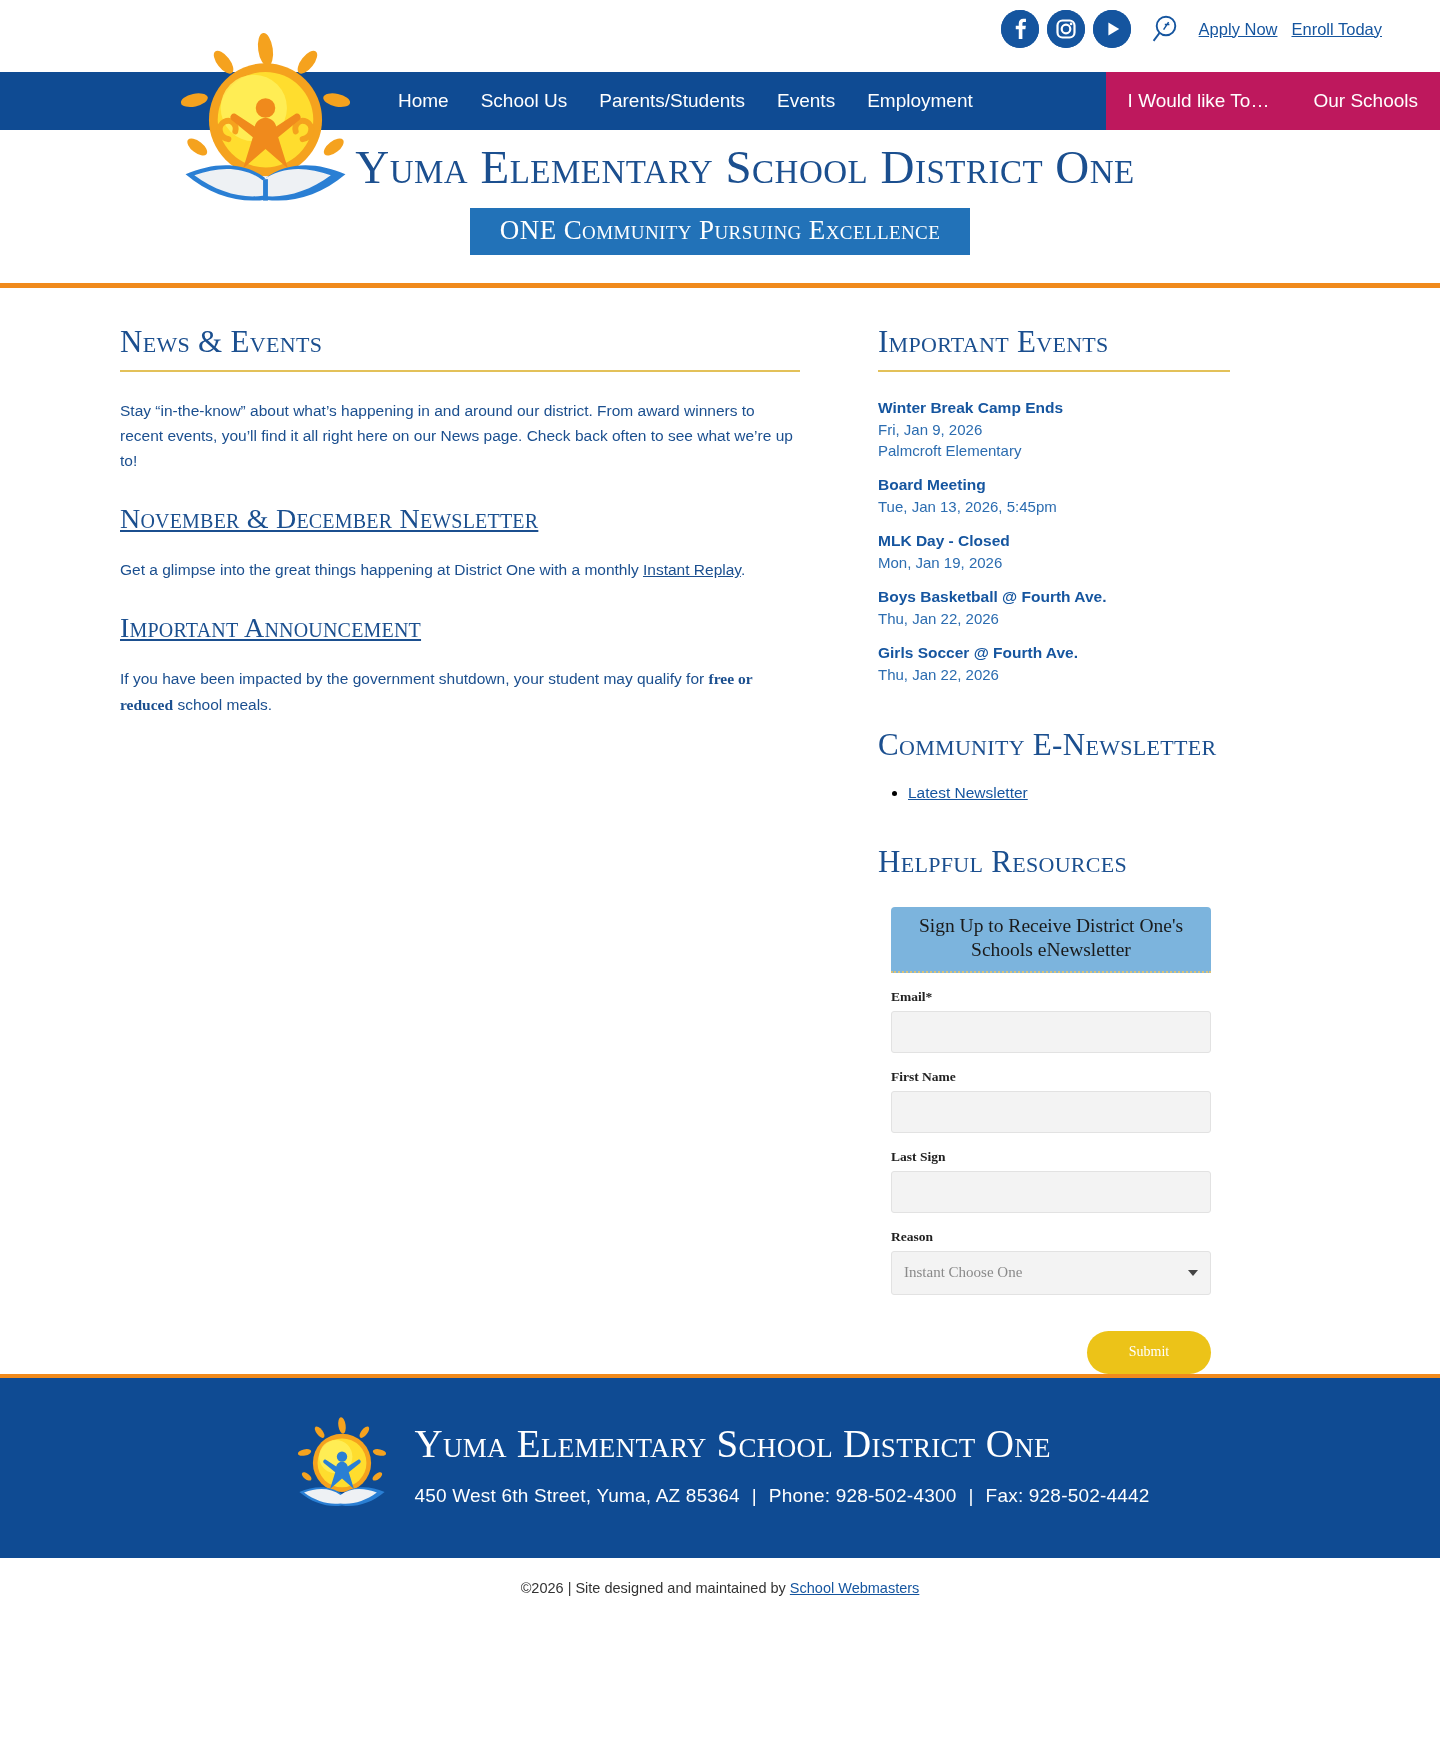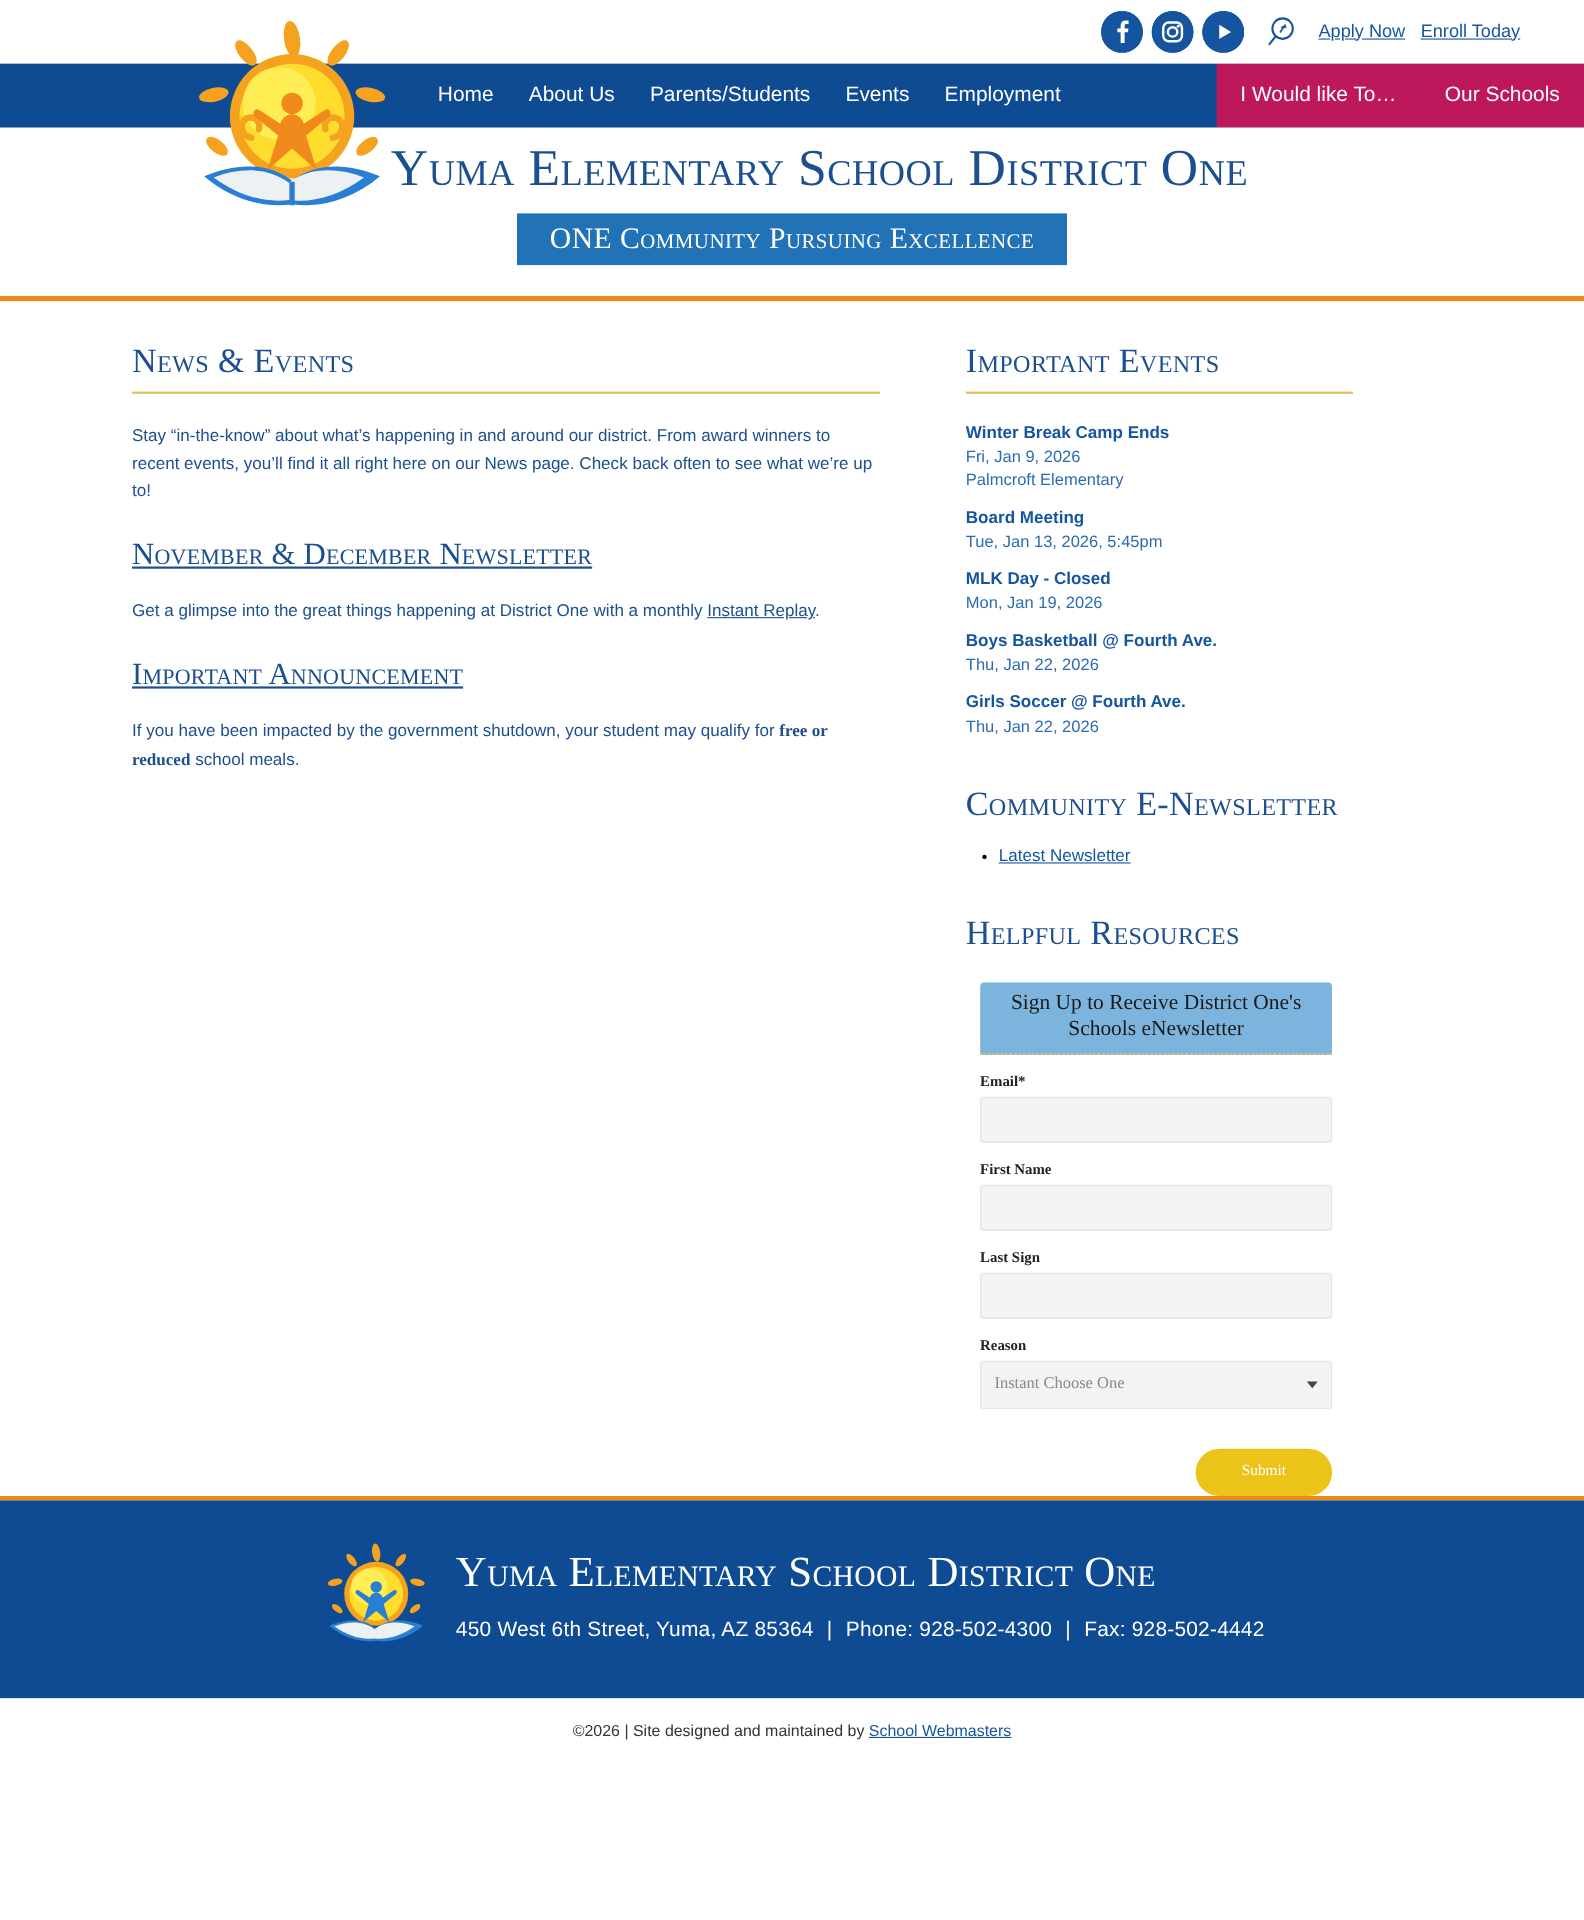--- a/index.html
+++ b/index.html
@@ -42,20 +42,21 @@
     font-family: "Liberation Sans", sans-serif;
   }
 
   
   .navbar {
     height: 58px;
     background: #0f4b93;
     display: flex;
     align-items: stretch;
     position: relative;
+    margin-top: 14px;
   }
   .nav-left {
     flex: 1;
     display: flex;
     align-items: center;
     padding-left: 382px;
     gap: 0;
     background: #0f4b93;
   }
   .nav-left .nav-item {
@@ -296,21 +297,21 @@
 
   <div class="toplinks">
     <a>Apply Now</a>
     <a>Enroll Today</a>
   </div>
 </div>
 
 <div class="navbar">
   <div class="nav-left">
     <a class="nav-item">Home</a>
-    <a class="nav-item">About Us</a>
+    <a class="nav-item">School Us</a>
     <a class="nav-item">Parents/Students</a>
     <a class="nav-item">Events</a>
     <a class="nav-item">Employment</a>
   </div>
   <div class="nav-green">
     <a class="nav-item">I Would like To…</a>
     <a class="nav-item">Our Schools</a>
   </div>
 </div>
 

